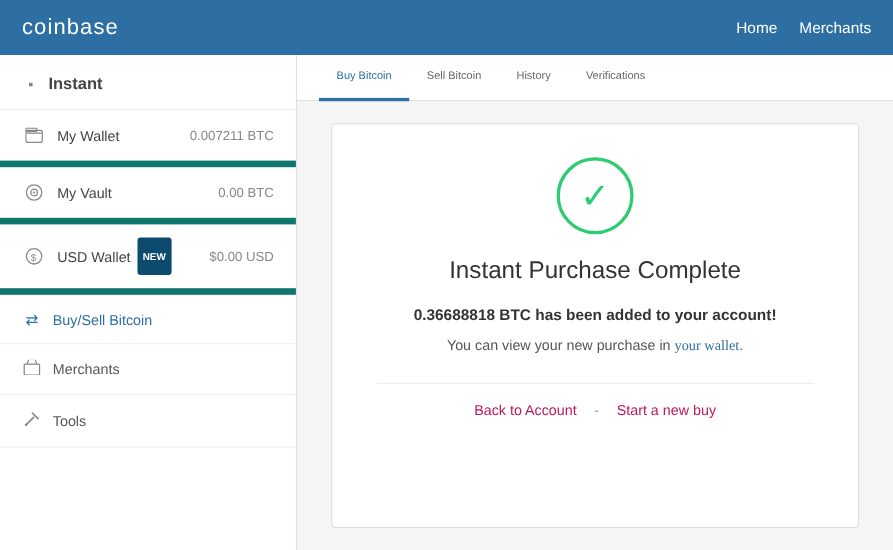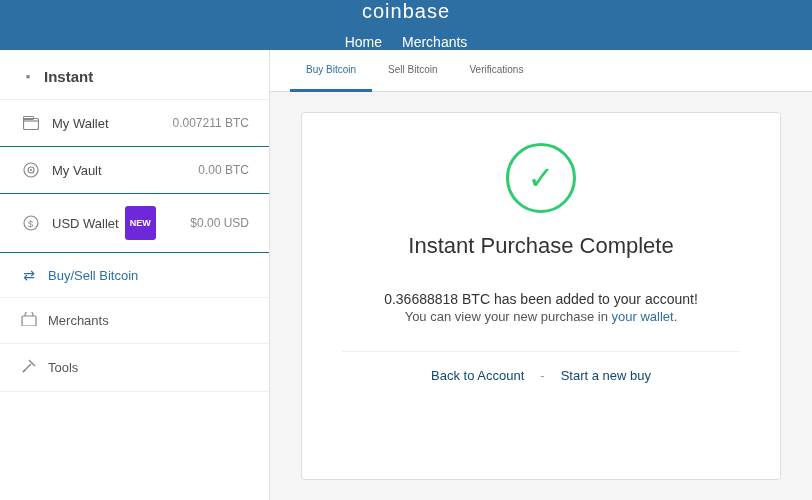--- a/index.html
+++ b/index.html
@@ -6,21 +6,20 @@
     body { font-family: -apple-system, BlinkMacSystemFont, 'Segoe UI', Arial, sans-serif; font-size: 14px; color: #333; background: #f5f5f5; width: 812px; height: 500px; overflow: hidden; }
 
     
     .header {
       background: #2d6fa3;
       height: 50px;
       display: flex;
       align-items: center;
       justify-content: space-between;
       padding: 0 20px;
-      flex-direction: column;
     }
     .header-logo {
       color: white;
       font-size: 20px;
       font-weight: 300;
       letter-spacing: 1px;
     }
     .header-nav {
       display: flex;
       gap: 20px;
@@ -62,21 +61,21 @@
       display: inline-flex;
       align-items: center;
       justify-content: center;
       color: #888;
       font-size: 13px;
     }
     .sidebar-wallet-item {
       display: flex;
       align-items: center;
       padding: 12px 20px;
-      border-bottom: 1px solid #0f766e;
+      border-bottom: 6px solid #0f766e;
       cursor: pointer;
     }
     .wallet-icon {
       width: 22px;
       height: 22px;
       display: flex;
       align-items: center;
       justify-content: center;
       margin-right: 10px;
       color: #888;
@@ -84,21 +83,21 @@
     }
     .wallet-name {
       flex: 1;
       font-size: 13px;
       color: #444;
       display: flex;
       align-items: center;
       gap: 6px;
     }
     .badge-new {
-      background: #6d28d9;
+      background: #0c4a6e;
       color: white;
       font-size: 9px;
       padding: 12px 5px;
       border-radius: 3px;
       font-weight: 600;
     }
     .wallet-balance {
       font-size: 12px;
       color: #888;
     }
@@ -194,57 +193,59 @@
     .checkmark {
       color: #2ecc71;
       font-size: 32px;
       line-height: 1;
     }
 
     .card-title {
       font-size: 22px;
       font-weight: 400;
       color: #333;
-      margin-bottom: 32px;
+      margin-bottom: 19px;
       text-align: left;
     }
     .card-amount {
       font-size: 14px;
-      font-weight: 400;
+      font-weight: 700;
       color: #333;
       text-align: center;
+      margin-bottom: 10px;
     }
     .card-desc {
       font-size: 13px;
       color: #555;
       text-align: center;
       margin-bottom: 24px;
       line-height: 1.5;
     }
     .card-desc a {
       color: #2d6fa3;
       text-decoration: none;
+      font-family: Liberation Serif, serif;
     }
 
     .card-divider {
       width: 100%;
       height: 1px;
       background: #eee;
       margin-bottom: 16px;
     }
 
     .card-actions {
       display: flex;
       align-items: center;
       gap: 16px;
       font-size: 13px;
       color: #555;
     }
     .card-actions a {
-      color: #0c4a6e;
+      color: #be185d;
       text-decoration: none;
       font-size: 13px;
     }
     .dot-separator {
       color: #999;
     }
   </style>
 </head>
 <body>
 
@@ -328,20 +329,21 @@
       <span>Tools</span>
     </div>
 
   </aside>
 
   <main class="main">
 
     <div class="tabs">
       <div class="tab active">Buy Bitcoin</div>
       <div class="tab">Sell Bitcoin</div>
+      <div class="tab">History</div>
       <div class="tab">Verifications</div>
     </div>
 
     <div class="content">
       <div class="card">
 
         <div class="success-circle">
           <span class="checkmark">✓</span>
         </div>
 

